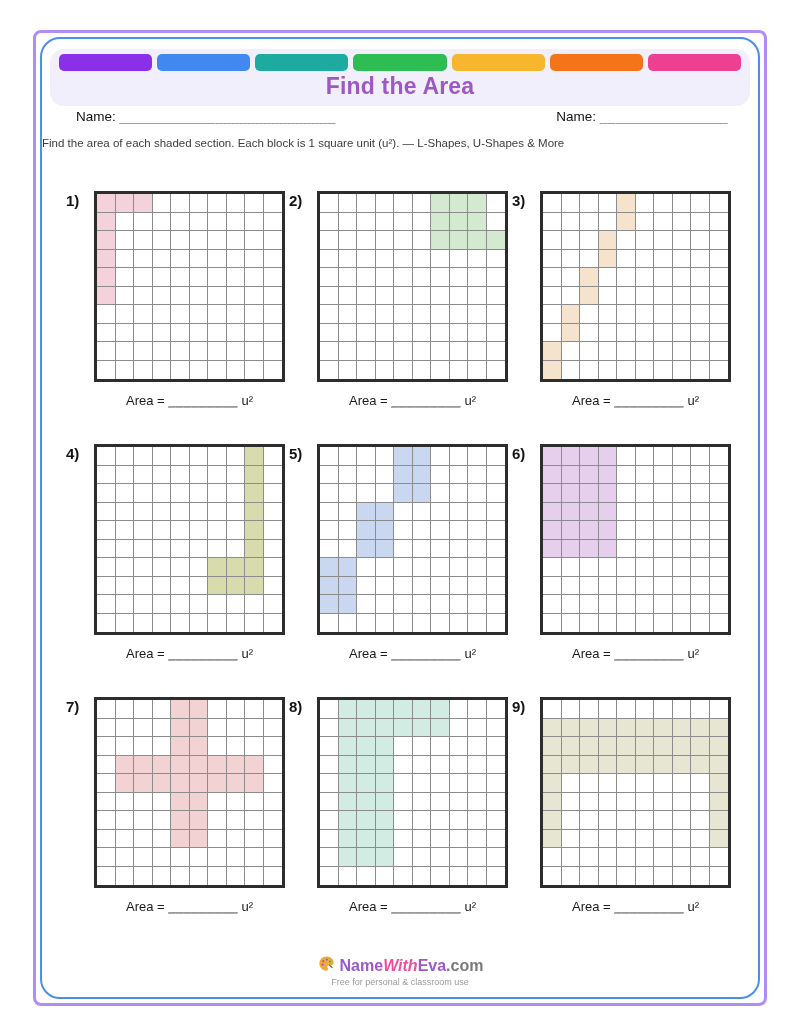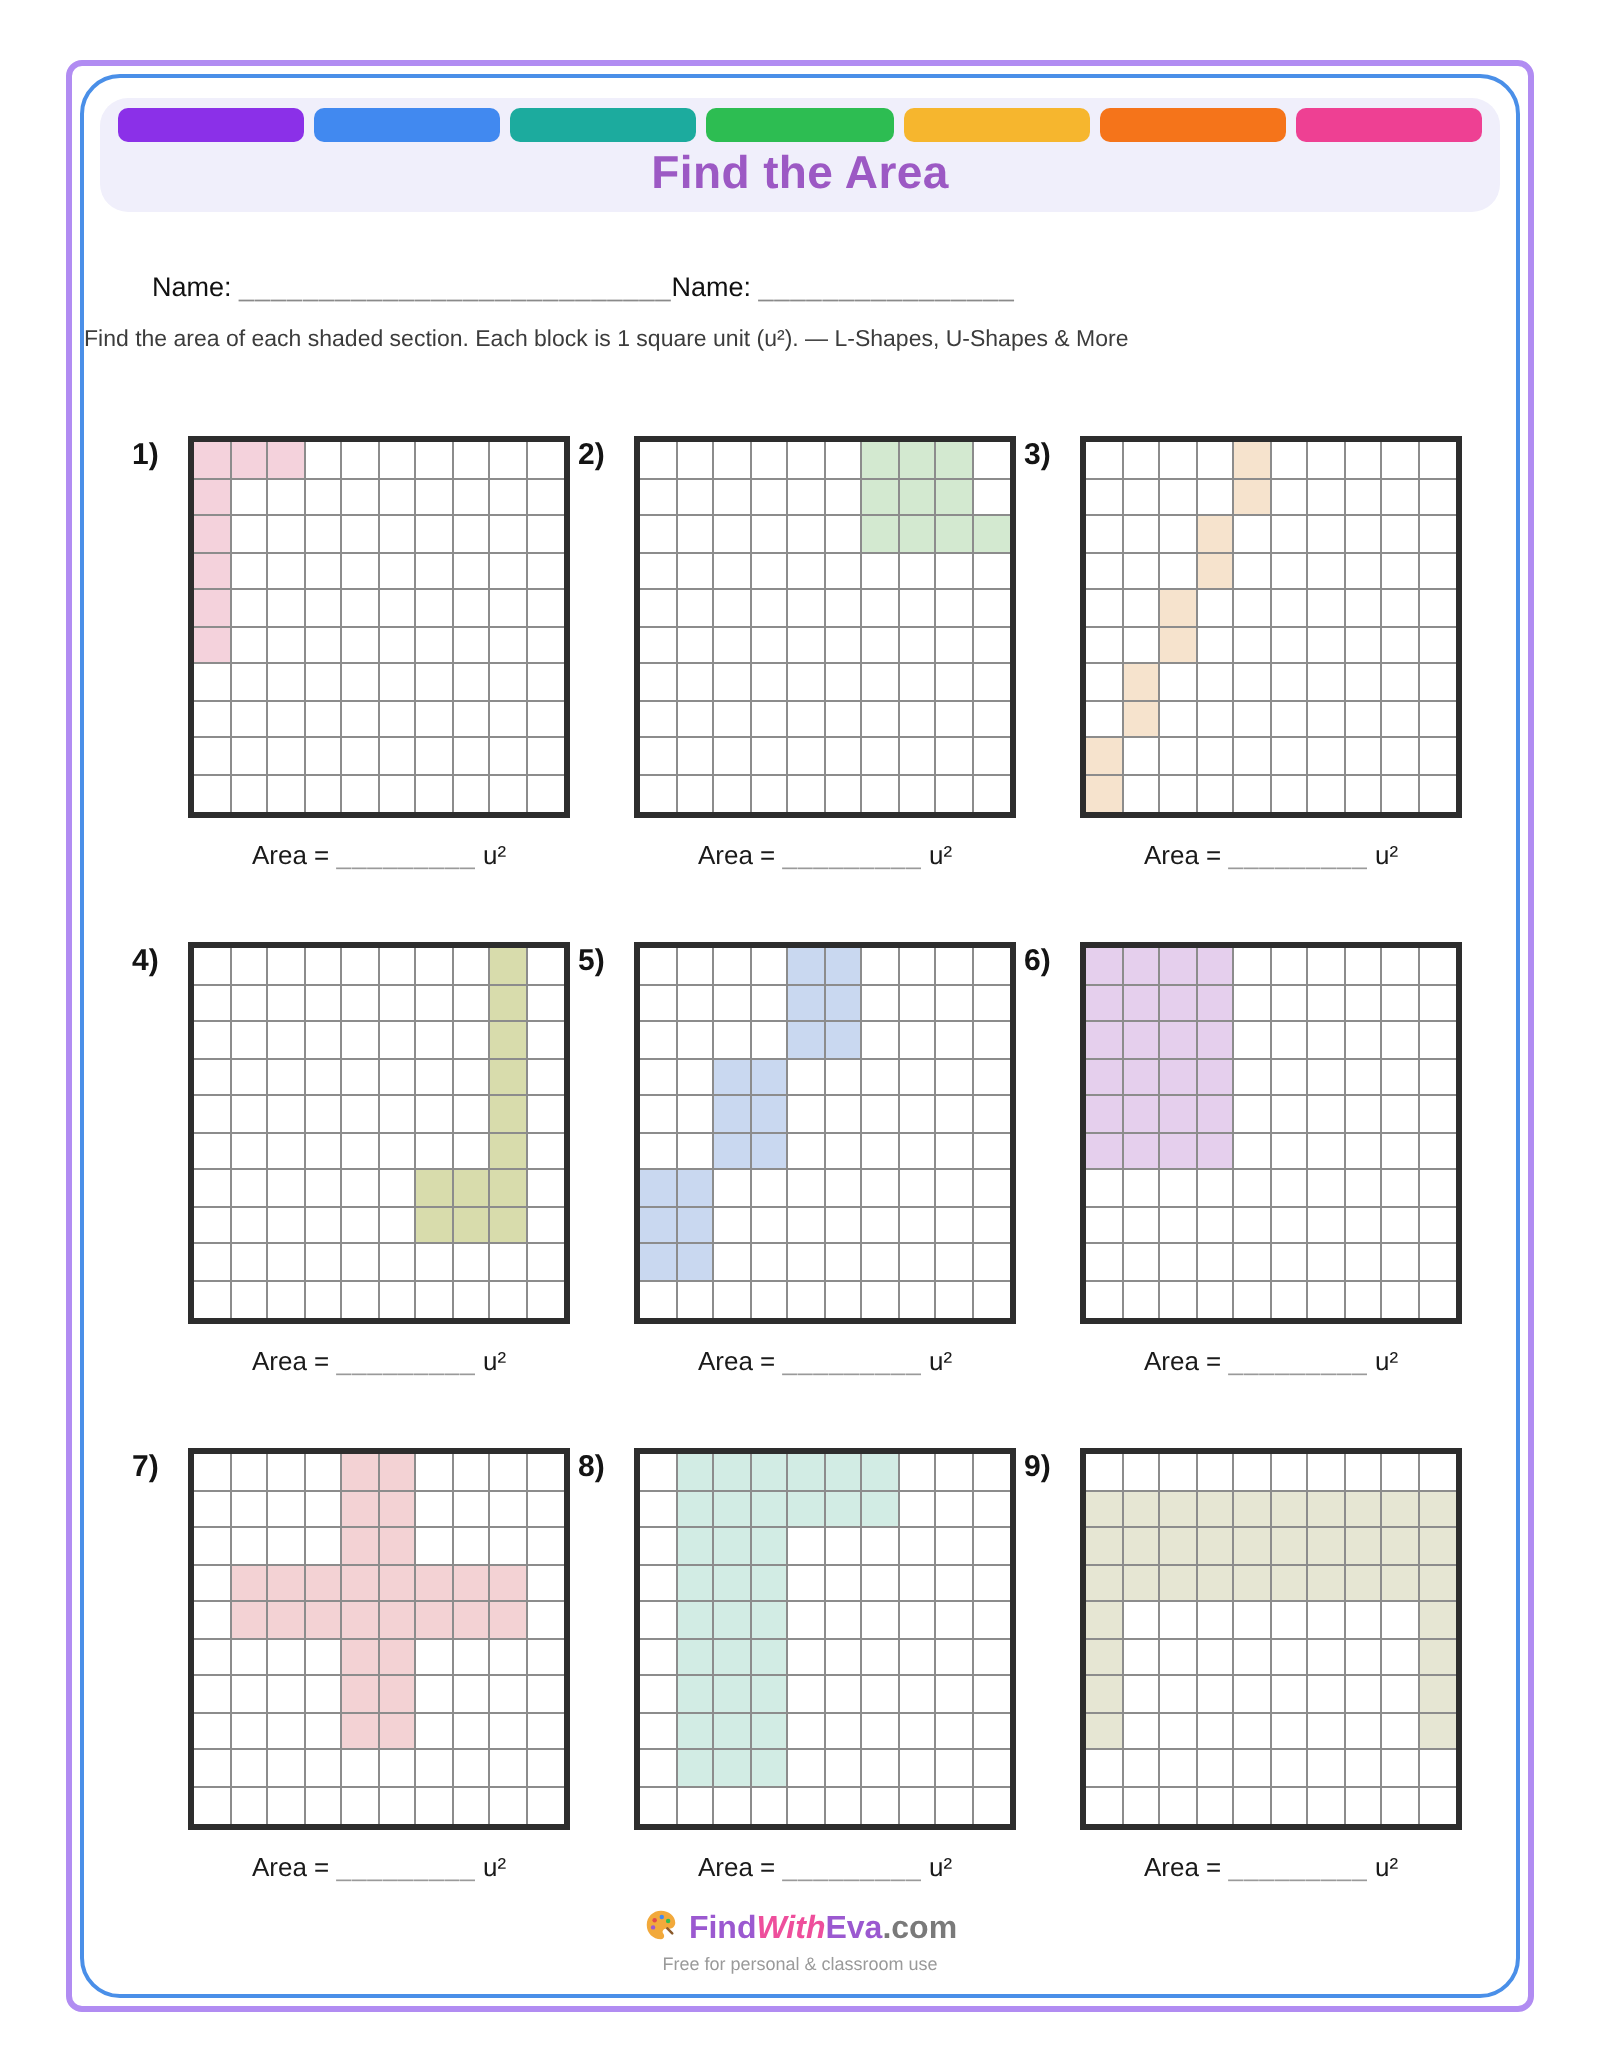--- a/index.html
+++ b/index.html
@@ -19,41 +19,41 @@
   .rainbow {
     position:absolute; top:5px; left:9px; right:9px; height:17px;
     display:flex; gap:5px;
   }
   .rseg { flex:1; border-radius:5px; }
   .page-title {
     position:absolute; top:24px; left:0; right:0; text-align:center;
     font-size:23px; font-weight:700; color:#9c59c4; letter-spacing:0.2px;
   }
   .name-row {
-    margin-top:30px; padding:0 30px 0 34px; display:flex; 
-    font-size:13.5px; color:#111;
+    margin-top:3px; padding:0 30px 0 34px; display:flex; justify-content:space-between;
+    font-size:13.5px; color:#111;gap:48px;
   }
   .blank { color:#8a8a8a; letter-spacing:0.5px; }
   .instruction {
     margin-top:13px; font-size:11.5px; color:#3c3c3c;
   }
   .rows { margin-top:42px; margin-left:24px; }
   .prow { display:flex; gap:4px; margin-bottom:36px; }
   .puzzle { display:flex; }
   .pnum { width:28px; font-size:15px; font-weight:700; color:#141414; padding-top:1px; }
   .pcol { width:191px; }
   .grid {
     width:191px; height:191px; border:3px solid #2d2d2d; background:#fff;
     display:grid; grid-template-columns:repeat(10,1fr); grid-template-rows:repeat(10,1fr);
   }
   .cell { border-right:1px solid #8c8c8c; border-bottom:1px solid #8c8c8c; }
   .cell:nth-child(10n) { border-right:none; }
   .cell:nth-last-child(-n+10) { border-bottom:none; }
   .area-line { margin-top:11px; text-align:center; font-size:13px; color:#1a1a1a; }
-  .area-line .blank { color:#9a9a9a; }
+  .area-line .blank { color:#9a9a9a;text-decoration:underline; }
   .footer {
     position:absolute; left:0; right:0; bottom:9px; text-align:center; line-height:1.1;
   }
   .brand { font-size:16px; font-weight:700; vertical-align:middle; }
   .palette { vertical-align:middle; margin-right:4px; }
   .tagline { font-size:9px; color:#9a9a9a; margin-top:2px; }
 </style>
 </head>
 <body>
 
@@ -1106,18 +1106,18 @@
     </div>
 
     <div class="footer">
       <span class="palette"><svg width="19" height="19" viewBox="0 0 24 24">
             <path fill="#f2a93b" d="M12 3C6.9 3 3 6.9 3 12s3.9 9 9 9c1.2 0 2-.9 2-2 0-.6-.2-1-.5-1.4-.3-.4-.5-.8-.5-1.3 0-1.1.9-2 2-2h2.3c2.1 0 3.7-1.6 3.7-3.7C21 6.2 16.9 3 12 3z"></path>
             <circle cx="8" cy="9" r="1.4" fill="#e14b4b"></circle>
             <circle cx="12.5" cy="7" r="1.4" fill="#4189f0"></circle>
             <circle cx="16.5" cy="9.5" r="1.4" fill="#2dbd52"></circle>
             <circle cx="7" cy="13.5" r="1.4" fill="#9b59d0"></circle>
             <rect x="16" y="13" width="6" height="1.6" rx="0.8" transform="rotate(45 16 13)" fill="#8a5a2b"></rect>
-          </svg></span><span class="brand"><span style="color: rgb(155, 89, 208);">Find</span><span style="color: rgb(238, 79, 156); font-style: italic;">With</span><span style="color: rgb(155, 89, 208);">Eva</span><span style="color: rgb(122, 122, 122);">.com</span></span>
+          </svg></span><span class="brand"><span style="color: rgb(155, 89, 208);">Name</span><span style="color: rgb(238, 79, 156); font-style: italic;">With</span><span style="color: rgb(155, 89, 208);">Eva</span><span style="color: rgb(122, 122, 122);">.com</span></span>
       <div class="tagline">Free for personal &amp; classroom use</div>
     </div>
 
   </div>
 </div>
 
 </body></html>

